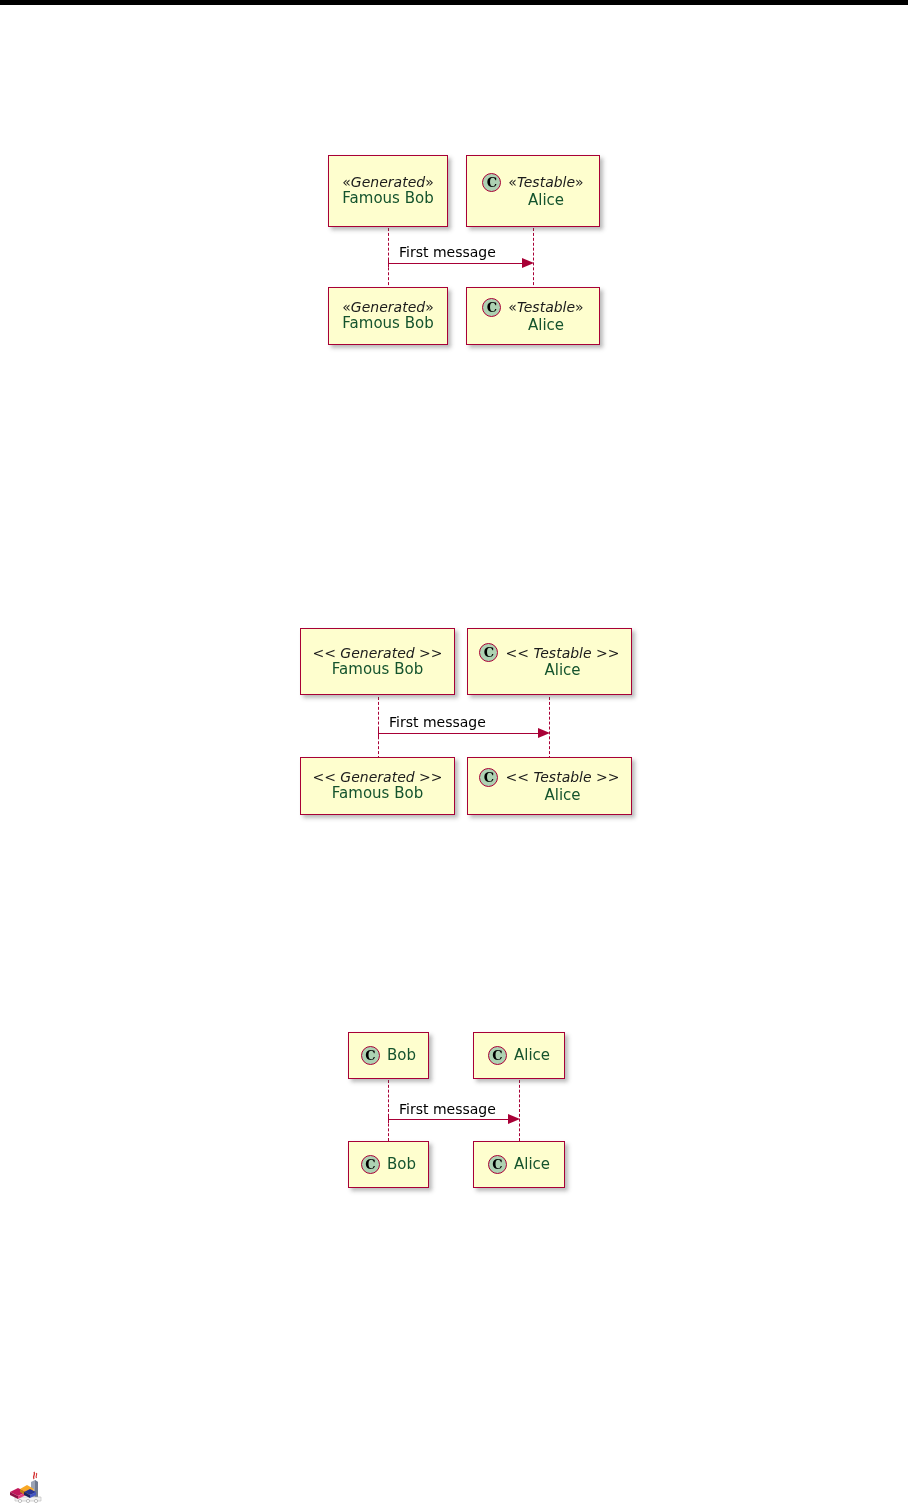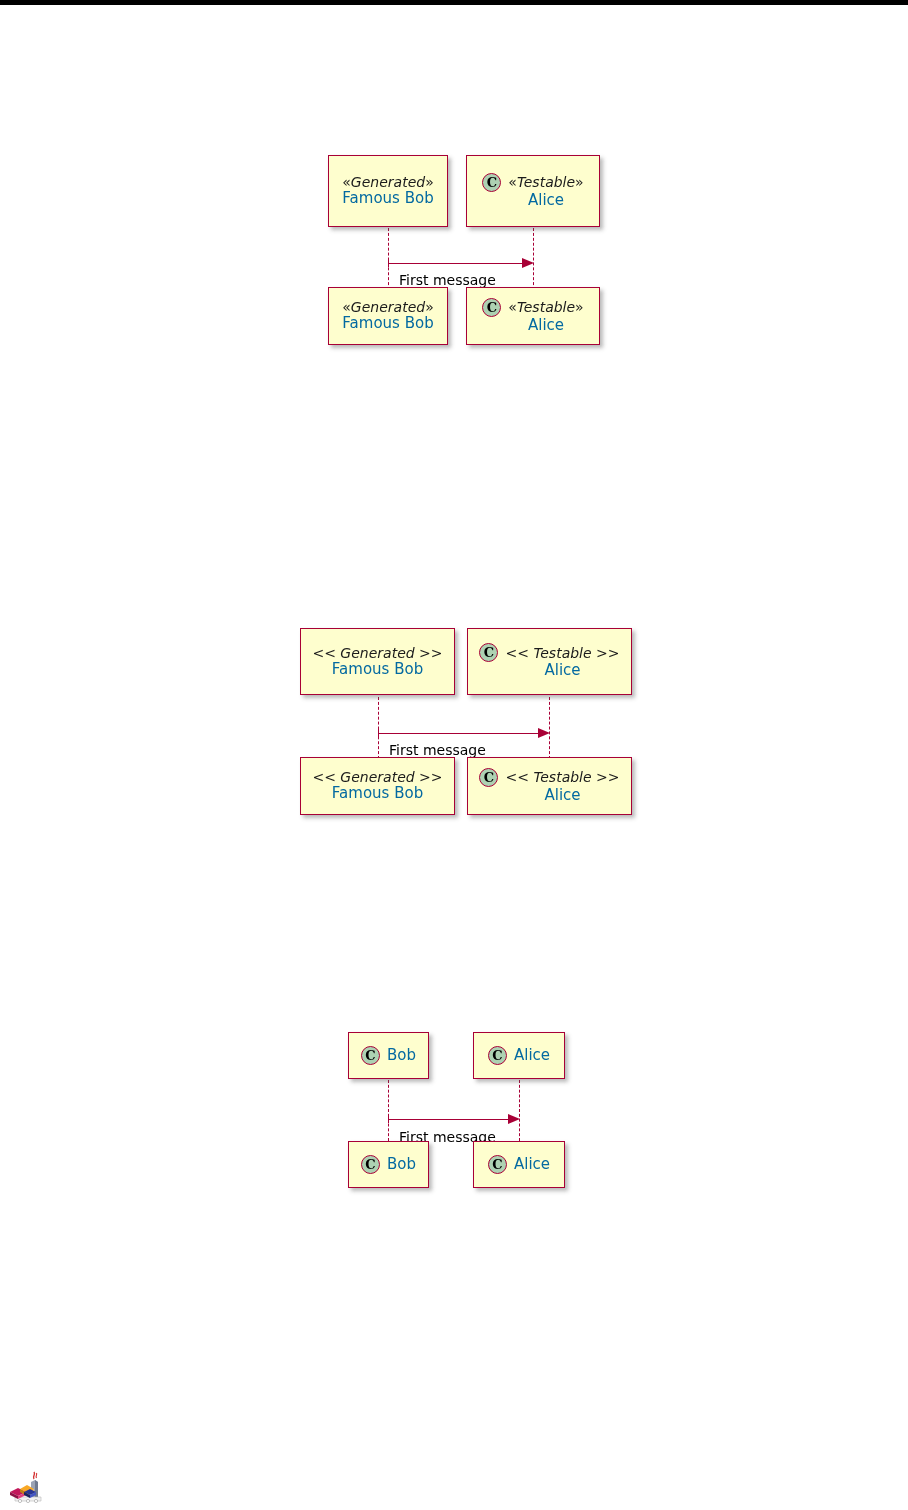--- a/index.html
+++ b/index.html
@@ -52,21 +52,21 @@
     font-style: italic;
     font-size: 14px;
     color: #1b1b1b;
   }
   .pbox .stereo .guill {
     font-style: normal;
   }
   .pbox .pname {
     font-style: normal;
     font-size: 15px;
-    color: #0369a1;
+    color: #14532d;
   }
 
   
   .cicon {
     width: 19px;
     height: 19px;
     border-radius: 50%;
     background: #ADD1B2;
     border: 1.6px solid #A80036;
     box-sizing: border-box;
@@ -108,21 +108,20 @@
     height: 0;
     border-top: 5px solid transparent;
     border-bottom: 5px solid transparent;
     border-left: 12px solid #A80036;
   }
   .msg-label {
     position: absolute;
     font-size: 14px;
     color: #000000;
     white-space: nowrap;
-    margin-top: 28px;
   }
 
   
   #footer-logo {
     position: absolute;
     left: 8px;
     top: 1470px;
     width: 40px;
     height: 34px;
   }

